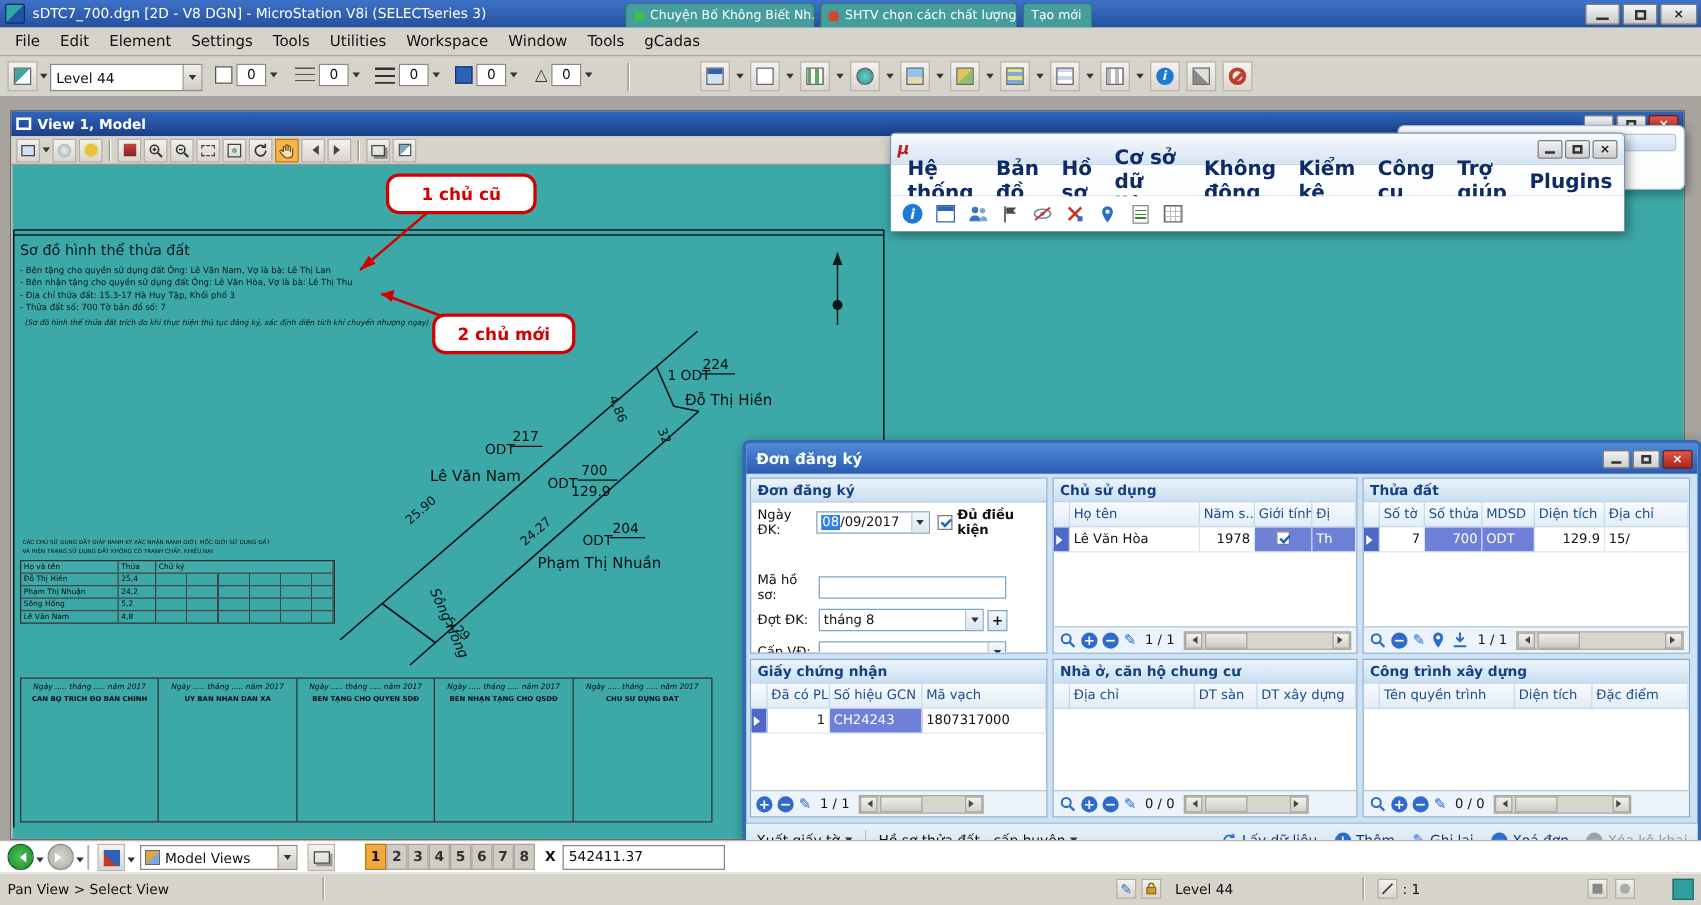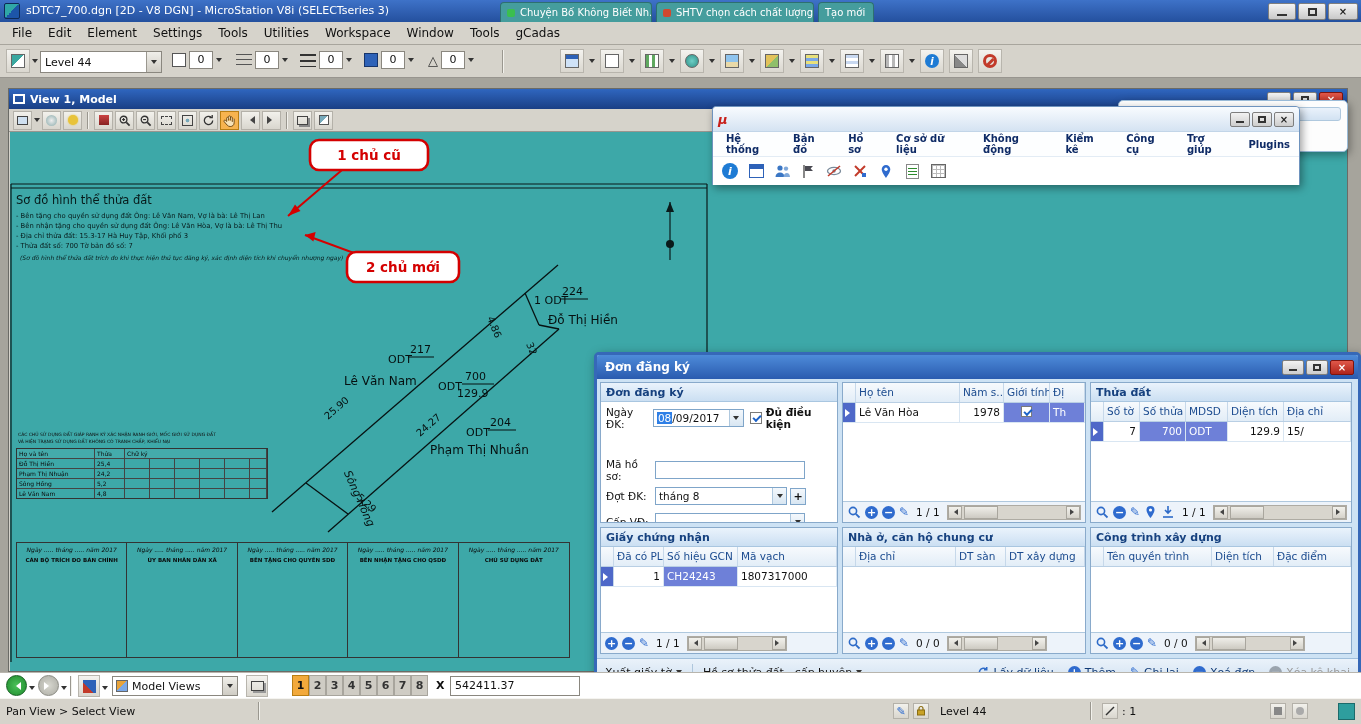--- a/index.html
+++ b/index.html
@@ -67,21 +67,21 @@
 .sc .sp{height:88px}
 
 
 .bgwin{left:1118px;top:100px;width:230px;height:52px;background:#FDFDFD;border:1px solid #9ABBD8;border-radius:5px;box-shadow:2px 3px 8px rgba(0,0,0,.35)}
 .bgwin .strip{position:absolute;left:6px;top:6px;right:6px;height:14px;background:linear-gradient(#EAF2FB,#D2E2F2);border:1px solid #AFC8DE;border-radius:3px}
 .gcadas{left:712px;top:106px;width:588px;height:79px;background:#fff;border:1px solid #6E93BE;border-radius:4px 4px 0 0;box-shadow:2px 3px 9px rgba(0,0,0,.4)}
 .gtitle{left:0;top:0;width:100%;height:25px;background:linear-gradient(#F8FBFE,#D5E3F2);border-bottom:1px solid #C2D5E8;border-radius:4px 4px 0 0;display:flex;align-items:center}
 .glogo{width:15px;height:15px;margin:0 6px 0 5px;color:#C8201A;font-weight:bold;font-style:italic;font-size:13px;line-height:15px}
 .gtitle-text{color:#1B3A78;font-weight:600;font-size:11.5px;white-space:nowrap}
 .gmenu{left:0;top:25px;width:100%;height:25px;background:#FDFEFF;border-bottom:1px solid #E3ECF5;display:flex;align-items:center;padding-left:4px}
-.gmenu-item{padding:0 9px;font-weight:bold;font-size:10px;color:#0F2B66}
+.gmenu-item{padding:0 9px;font-weight:bold;font-size:16px;color:#0F2B66}
 .gtools{left:0;top:50px;width:100%;height:28px;background:#fff;display:flex;align-items:center;gap:8px;padding-left:8px}
 .gic{width:18px;height:18px;display:flex;align-items:center;justify-content:center}
 .circ-i{width:16px;height:16px;border-radius:50%;background:#1E7BD4;color:#fff;font-weight:bold;font-size:11px;display:flex;align-items:center;justify-content:center;font-style:italic}
 .tbl-ic{width:15px;height:14px;border:1px solid #2E62B8;background:linear-gradient(#2E62B8 0 4px,#fff 4px),repeating-linear-gradient(90deg,transparent 0 4px,#9FB8D8 4px 5px)}
 .grid-ic{width:15px;height:14px;border:1px solid #666;background:repeating-linear-gradient(#bbb 0 1px,transparent 1px 4px),repeating-linear-gradient(90deg,#bbb 0 1px,transparent 1px 4px)}
 .excel-ic{width:13px;height:15px;border:1px solid #888;background:#fff;position:relative}
 .excel-ic::after{content:"";position:absolute;left:1px;top:3px;width:9px;height:8px;background:repeating-linear-gradient(#2E8B2E 0 1px,transparent 1px 3px)}
 
 
 .dialog{left:594px;top:352px;width:767px;height:336px;border:3px solid #3668B8;border-radius:5px 5px 0 0;background:#CDE2F4;box-shadow:3px 4px 12px rgba(0,0,0,.45)}
@@ -613,20 +613,21 @@
           <span class="flabel">Cấp VĐ:</span>
           <span class="fcombo" style="width:150px">
             <span class="dbtn">
                 <span class="tri-d"></span>
               </span>
           </span>
         </div>
       </div>
 
       <div class="abs panel" style="left:245px;top:3px;width:244px;height:141px">
+        <div class="panel-h">Chủ sử dụng</div>
         <div class="gh">
           <span class="mk"></span>
           <span class="gc" style="width:104px">Họ tên</span>
           <span class="gc" style="width:44px">Năm s...</span>
           <span class="gc" style="width:46px">Giới tính</span>
           <span class="gc" style="flex:1">Đị</span>
         </div>
         <div class="gr">
           <span class="mk row">
               <span class="tri-r-w"></span>

